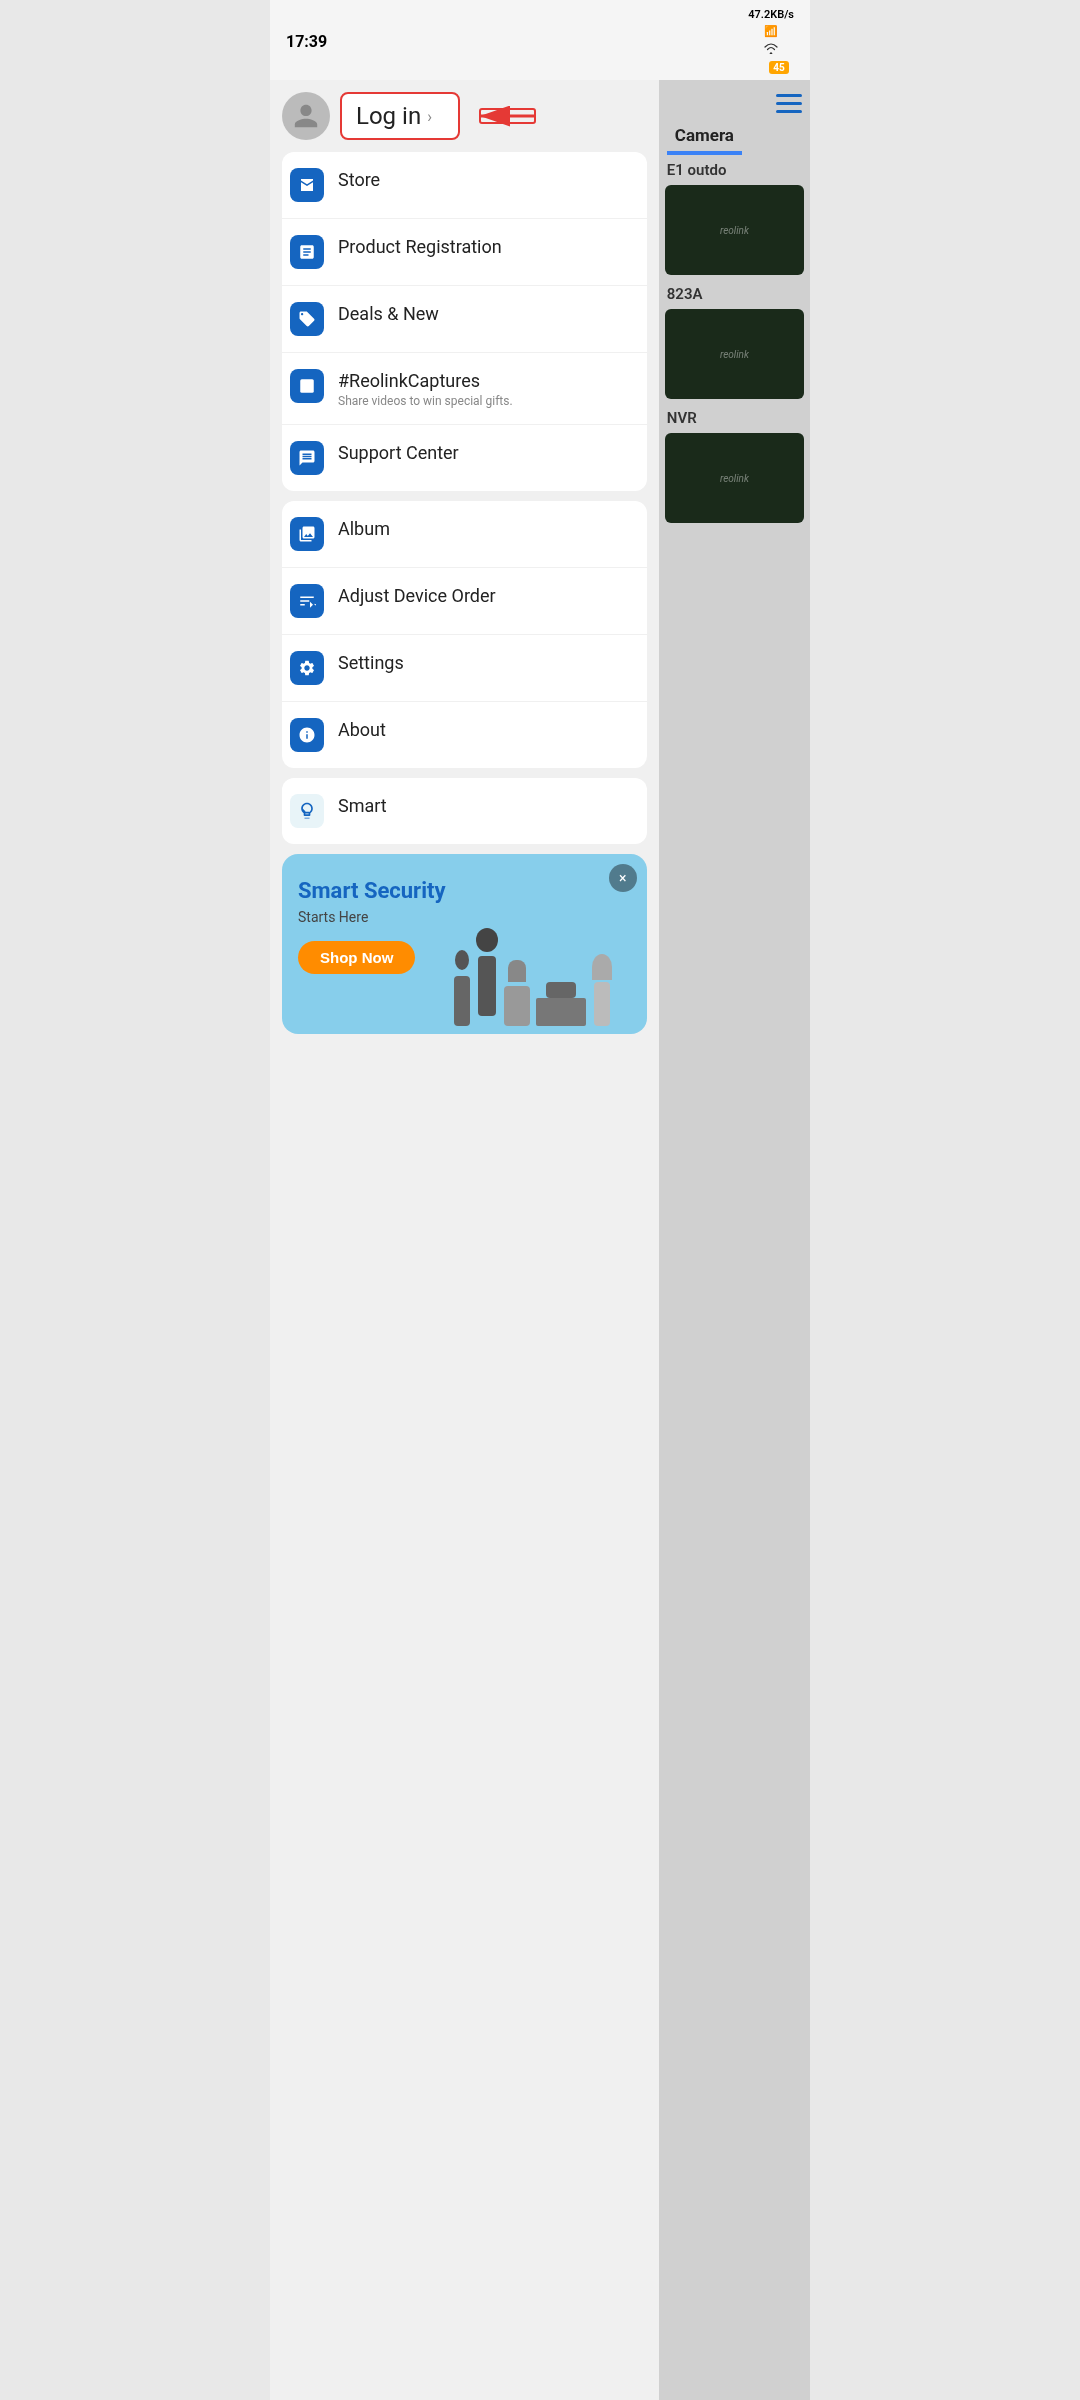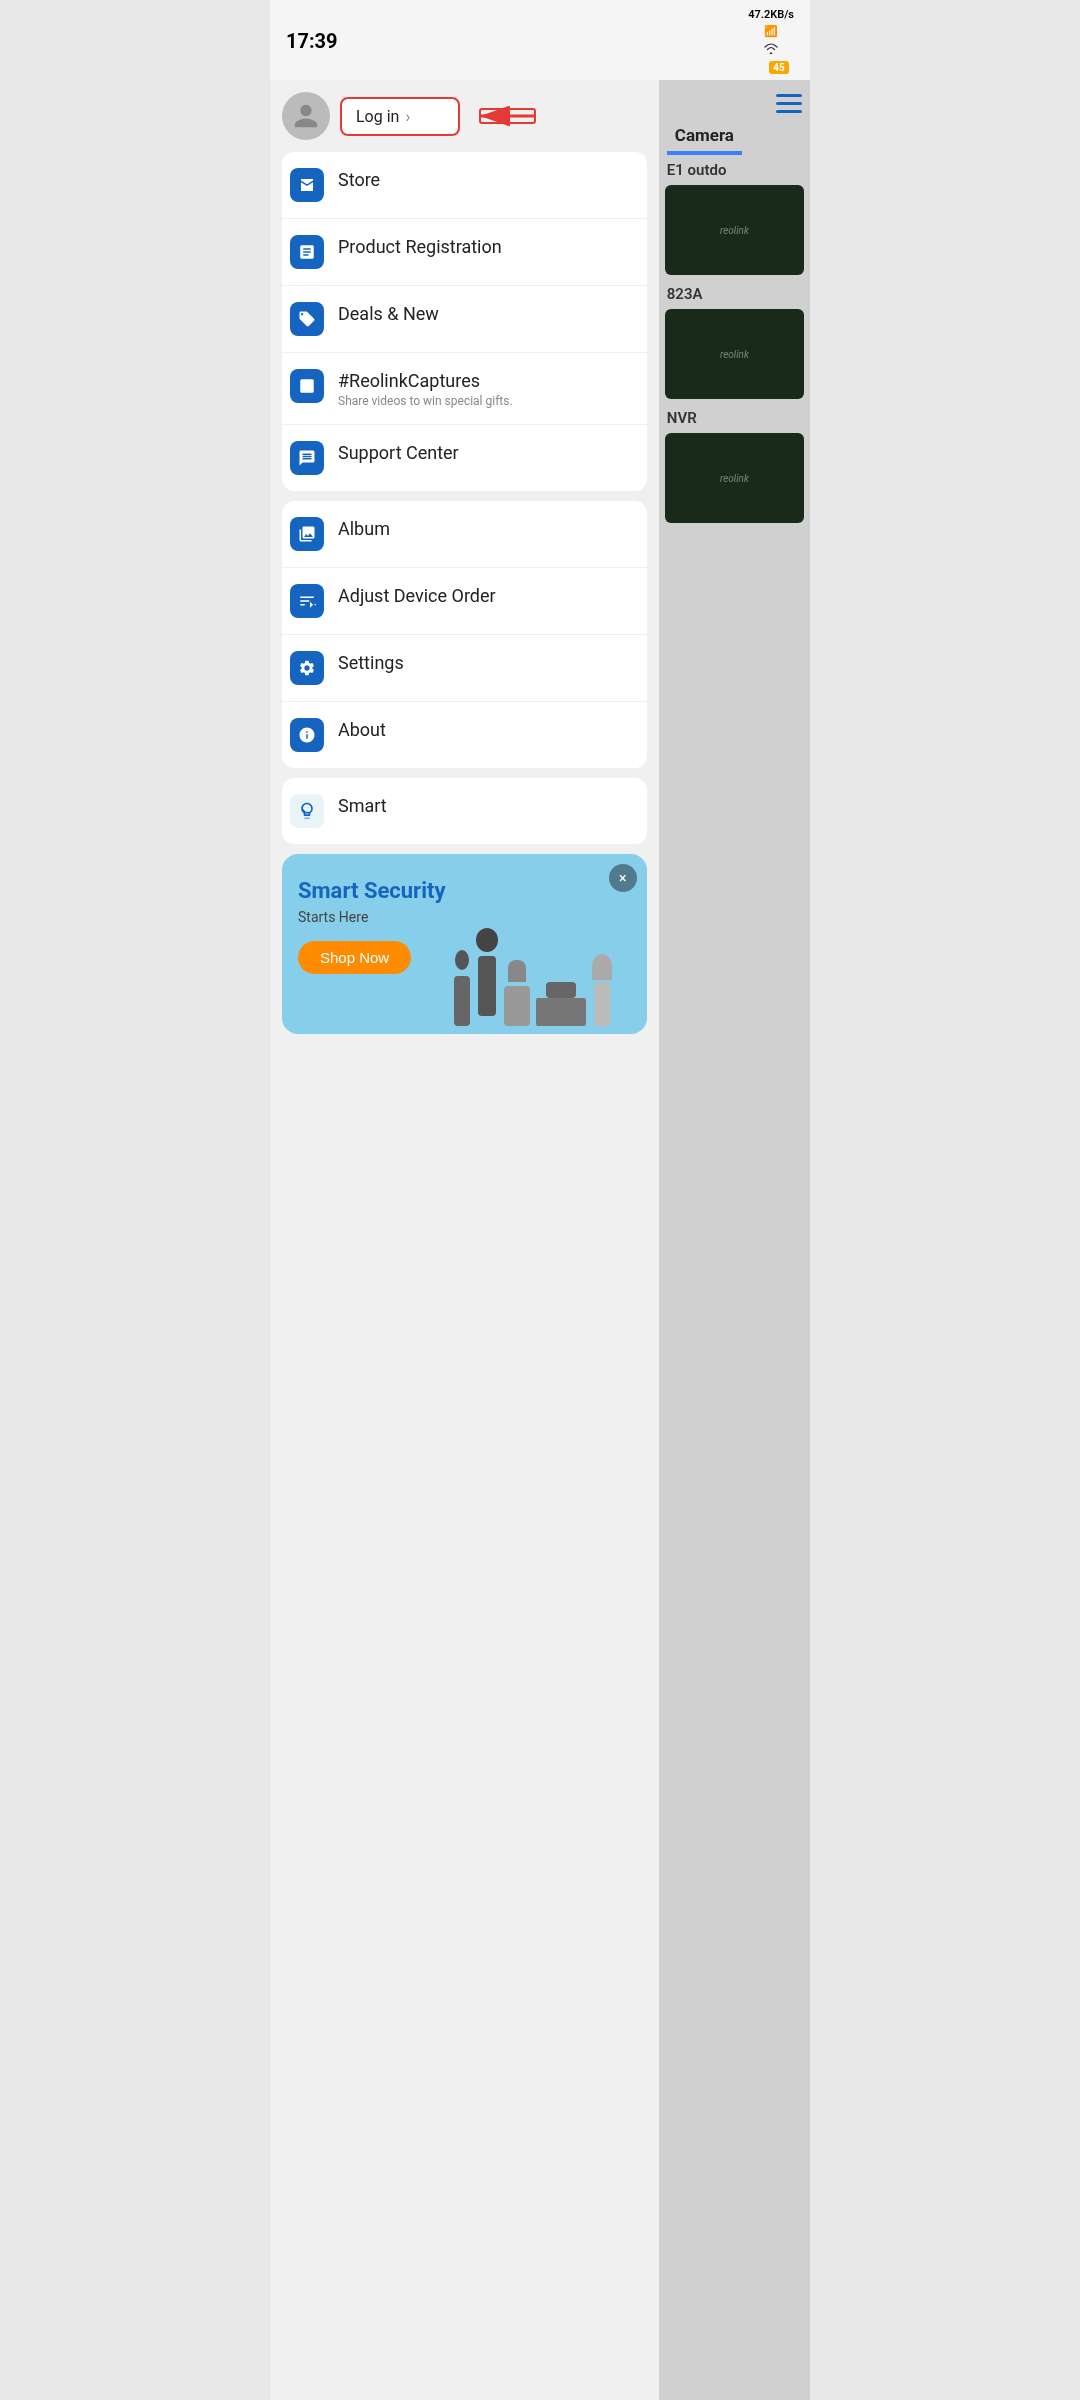--- a/index.html
+++ b/index.html
@@ -18,21 +18,21 @@
     
     .status-bar {
       background: #f5f5f5;
       display: flex;
       justify-content: space-between;
       align-items: center;
       padding: 8px 16px 6px;
       font-size: 13px;
       font-weight: 600;
     }
-    .status-left { font-size: 20px; font-weight: 700; }
+    .status-left { font-size: 16px; font-weight: 700; }
     .status-right {
       display: flex;
       align-items: center;
       gap: 4px;
       font-size: 11px;
       flex-direction: column;
     }
     .battery-badge {
       background: #ffa500;
       color: white;
@@ -128,21 +128,21 @@
       padding: 8px 14px;
       display: flex;
       align-items: center;
       gap: 6px;
       background: white;
       cursor: pointer;
       min-width: 120px;
     }
 
     .login-text {
-      font-size: 16px;
+      font-size: 24px;
       font-weight: 400;
       color: #222;
     }
 
     .login-chevron {
       font-size: 16px;
       color: #888;
     }
 
     .arrow-indicator {
@@ -256,21 +256,21 @@
     }
 
     .shop-now-btn {
       margin-top: 16px;
       background: #ff8c00;
       color: white;
       border: none;
       border-radius: 20px;
       padding: 8px 22px;
       font-size: 15px;
-      font-weight: 400;
+      font-weight: 700;
       cursor: pointer;
     }
 
     
     .banner-cameras {
       position: absolute;
       right: 0;
       bottom: 0;
       width: 60%;
       height: 100%;

